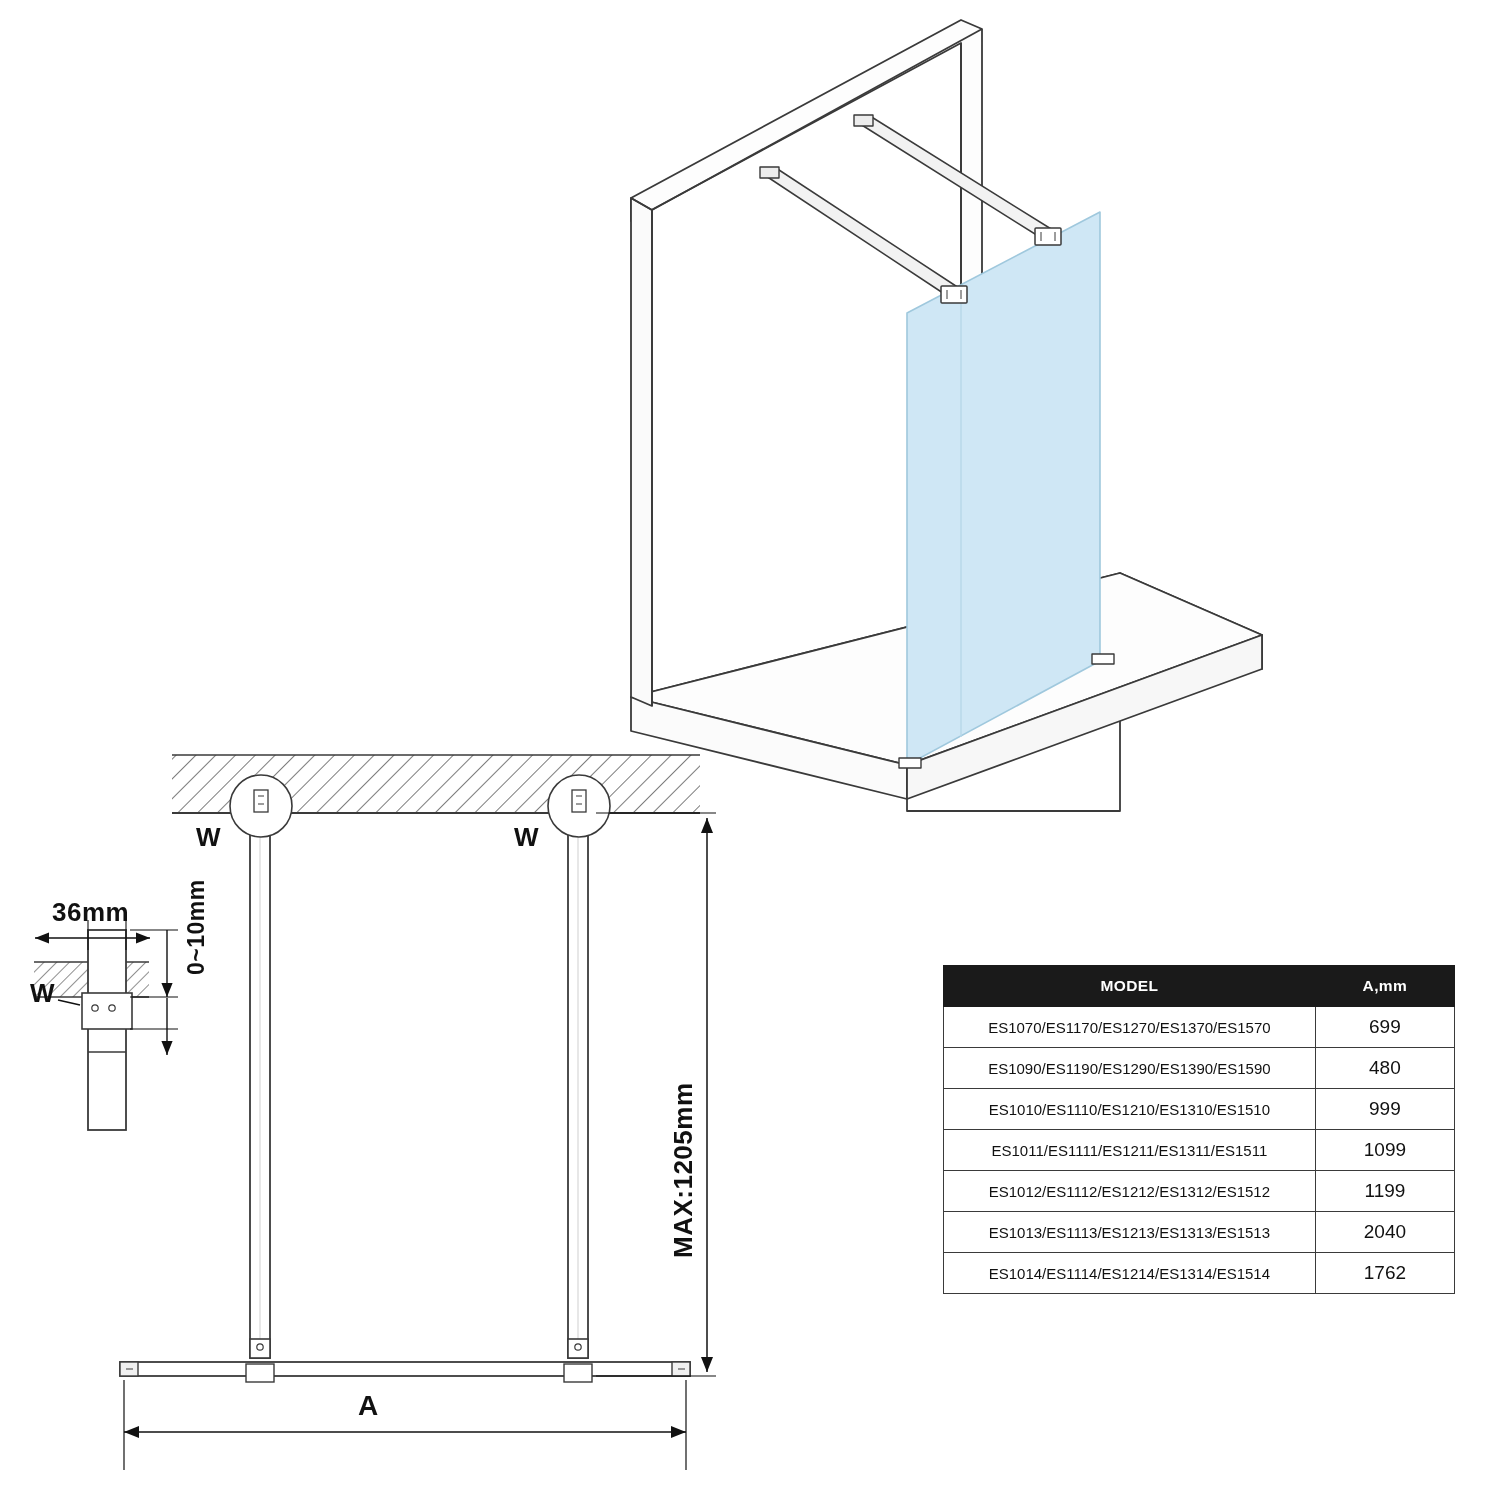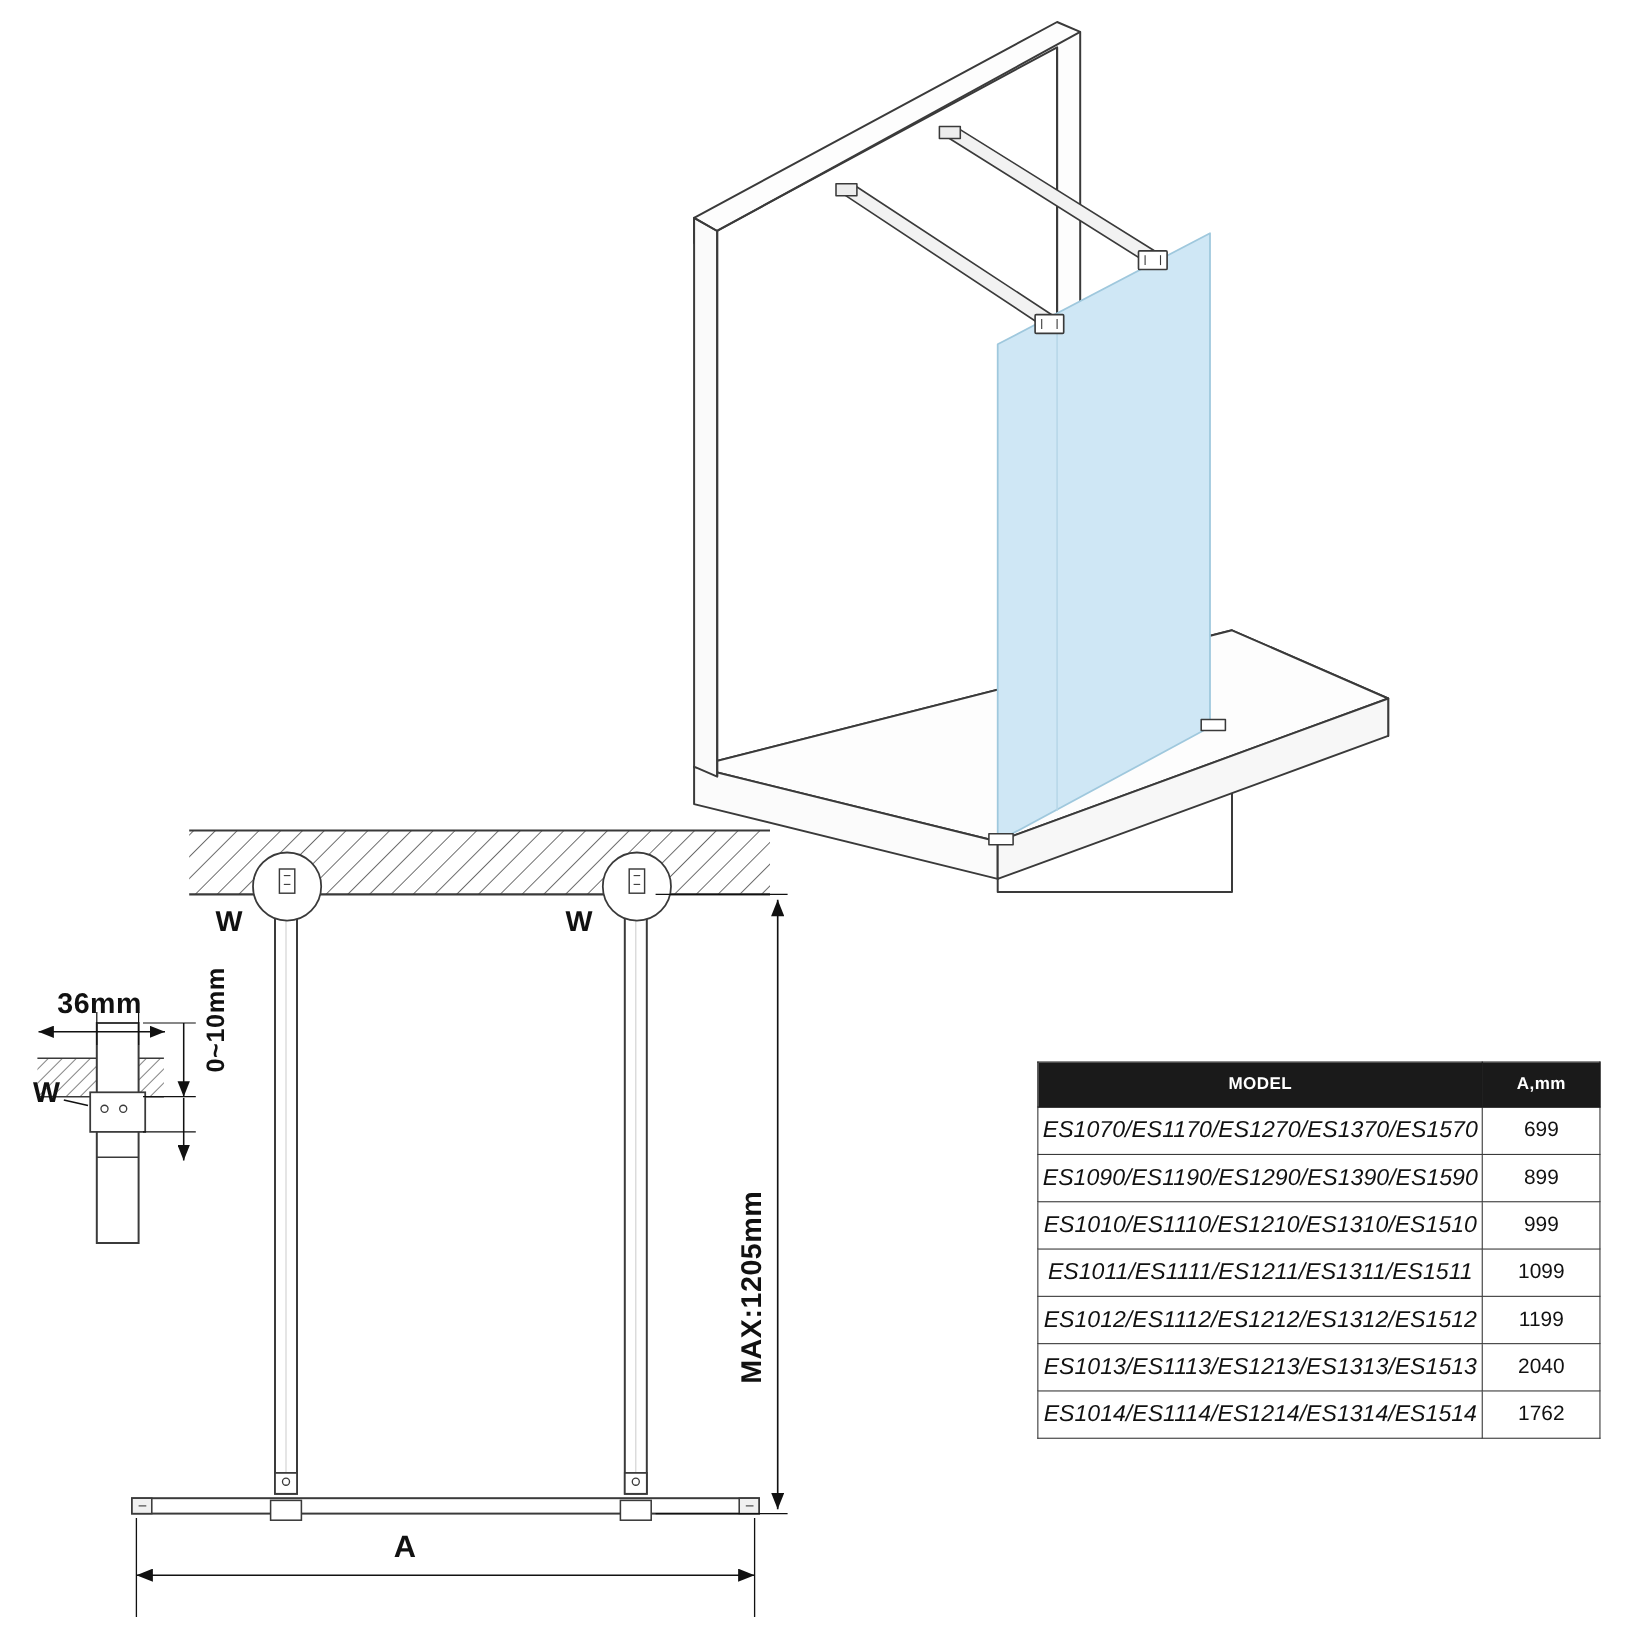--- a/index.html
+++ b/index.html
@@ -35,21 +35,21 @@
   .spec-table th.model-col{width:372px;}
   .spec-table th.a-col{width:140px;text-align:center;}
   .spec-table td{
     border:1px solid #3a3a3a;
     padding:9px 4px;
     text-align:center;
     color:#111;
     background:#fff;
     white-space:nowrap;
   }
-  .spec-table td.model-cell{font-size:21px;font-style:italic;}
+  .spec-table td.model-cell{font-size:15px;}
   .spec-table td.a-cell{font-size:19px;}
 
   
   .lbl{
     position:absolute;
     font-weight:bold;
     color:#111;
     white-space:nowrap;
   }
   .lbl-36mm{left:52px;top:897px;font-size:26px;letter-spacing:.5px;}
@@ -237,21 +237,21 @@
       <th class="a-col">A,mm</th>
     </tr>
   </thead>
   <tbody>
         <tr>
           <td class="model-cell">ES1070/ES1170/ES1270/ES1370/ES1570</td>
           <td class="a-cell">699</td>
         </tr>
         <tr>
           <td class="model-cell">ES1090/ES1190/ES1290/ES1390/ES1590</td>
-          <td class="a-cell">899</td>
+          <td class="a-cell">480</td>
         </tr>
         <tr>
           <td class="model-cell">ES1010/ES1110/ES1210/ES1310/ES1510</td>
           <td class="a-cell">999</td>
         </tr>
         <tr>
           <td class="model-cell">ES1011/ES1111/ES1211/ES1311/ES1511</td>
           <td class="a-cell">1099</td>
         </tr>
         <tr>

